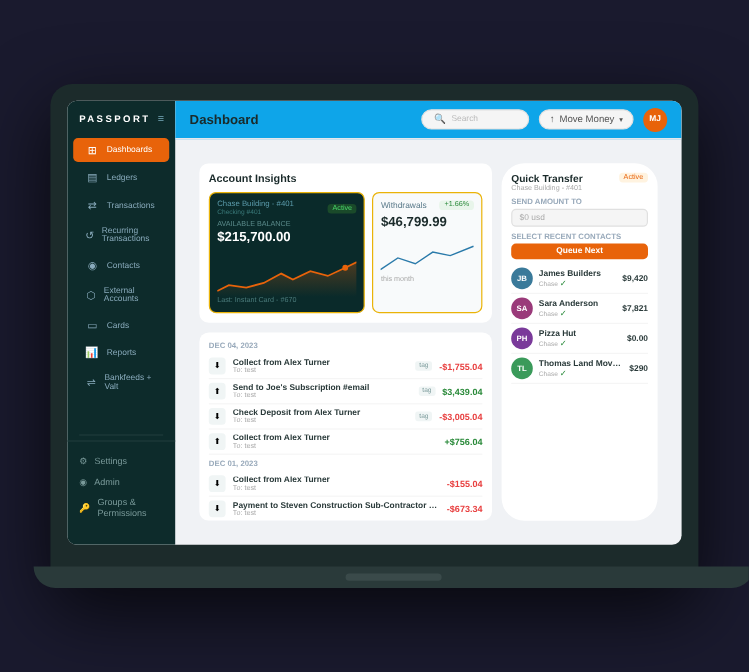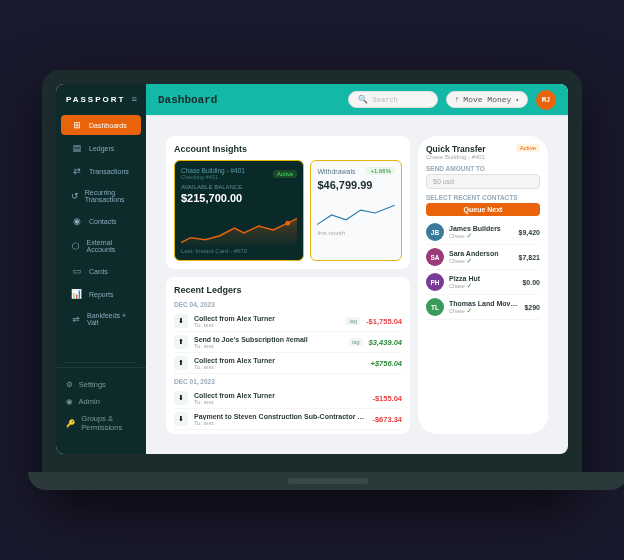--- a/index.html
+++ b/index.html
@@ -128,28 +128,27 @@
     .main-content {
       flex: 1;
       display: flex;
       flex-direction: column;
       overflow: hidden;
     }
 
     
     .topbar {
       height: 32px;
-      background: #14b8a6;
+      background: #0ea5e9;
       display: flex;
       align-items: center;
       padding: 0 12px;
       gap: 8px;
       border-bottom: 1px solid #e5e7eb;
       flex-shrink: 0;
-      font-family: Liberation Mono, monospace;
     }
     .topbar-title {
       font-size: 11px;
       font-weight: 700;
       color: #1a2a2a;
       flex: 1;
     }
     .topbar-search {
       background: #f5f5f5;
       border: 1px solid #e0e0e0;
@@ -336,21 +335,21 @@
       white-space: nowrap;
       overflow: hidden;
       text-overflow: ellipsis;
     }
     .ledger-amount {
       font-size: 7.5px;
       font-weight: 600;
       flex-shrink: 0;
     }
     .ledger-amount.negative { color: #e84040; }
-    .ledger-amount.positive { color: #2a8a3a; font-style: italic; }
+    .ledger-amount.positive { color: #2a8a3a; }
     .ledger-tag {
       font-size: 5.5px;
       background: #f0f5f5;
       color: #7a9a9a;
       padding: 1px 3px;
       border-radius: 2px;
       flex-shrink: 0;
     }
 
     
@@ -591,41 +590,49 @@
                   <svg viewBox="0 0 80 35" class="chart-svg">
                     <path d="M0,30 L15,20 L30,25 L45,15 L60,18 L80,10" stroke="#2a7aaa" stroke-width="1.2" fill="none"></path>
                   </svg>
                 </div>
                 <div style="font-size:6px;color:#aaa;">this month</div>
               </div>
             </div>
           </div>
 
           <div class="ledgers-section">
-            <div class="section-title">Recent Ledgers</div>
 
             <div class="ledger-date-group">
               <div class="ledger-date">DEC 04, 2023</div>
               <div class="ledger-row">
                 <div class="ledger-icon">⬇</div>
                 <div class="ledger-info">
                   <div class="ledger-name">Collect from Alex Turner</div>
                   <div class="ledger-desc">To: test</div>
                 </div>
                 <span class="ledger-tag">tag</span>
                 <div class="ledger-amount negative">-$1,755.04</div>
               </div>
               <div class="ledger-row">
                 <div class="ledger-icon">⬆</div>
                 <div class="ledger-info">
                   <div class="ledger-name">Send to Joe's Subscription #email</div>
                   <div class="ledger-desc">To: test</div>
                 </div>
                 <span class="ledger-tag">tag</span>
                 <div class="ledger-amount positive">$3,439.04</div>
+              </div>
+              <div class="ledger-row">
+                <div class="ledger-icon">⬇</div>
+                <div class="ledger-info">
+                  <div class="ledger-name">Check Deposit from Alex Turner</div>
+                  <div class="ledger-desc">To: test</div>
+                </div>
+                <span class="ledger-tag">tag</span>
+                <div class="ledger-amount negative">-$3,005.04</div>
               </div>
               <div class="ledger-row">
                 <div class="ledger-icon">⬆</div>
                 <div class="ledger-info">
                   <div class="ledger-name">Collect from Alex Turner</div>
                   <div class="ledger-desc">To: test</div>
                 </div>
                 <div class="ledger-amount positive">+$756.04</div>
               </div>
             </div>

